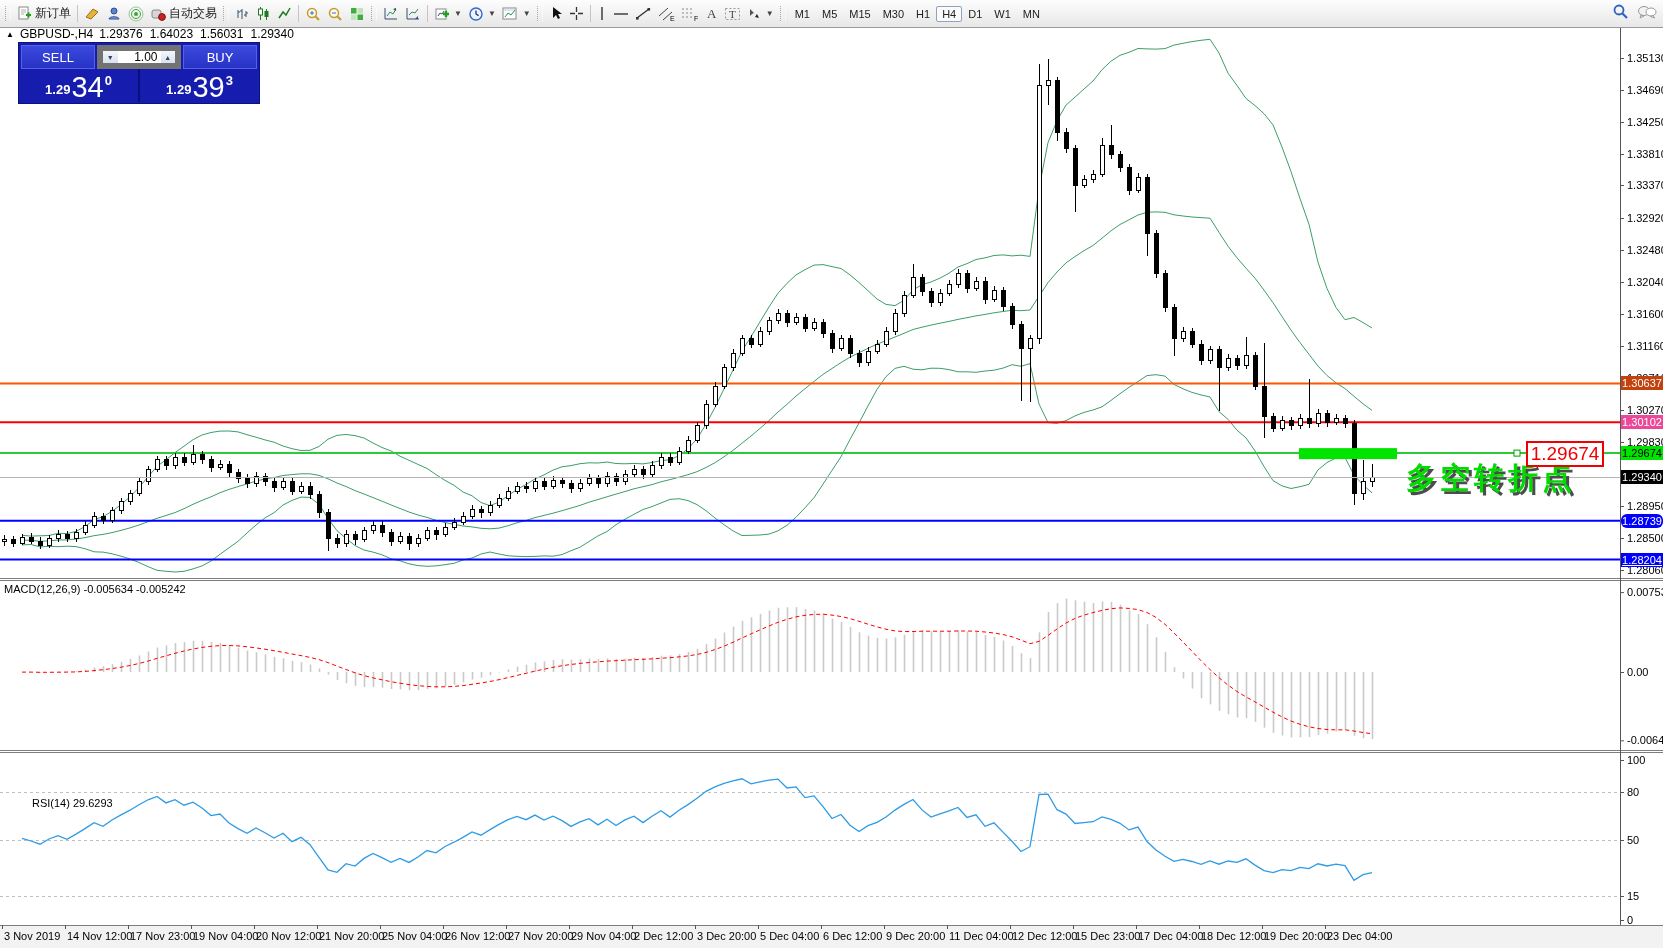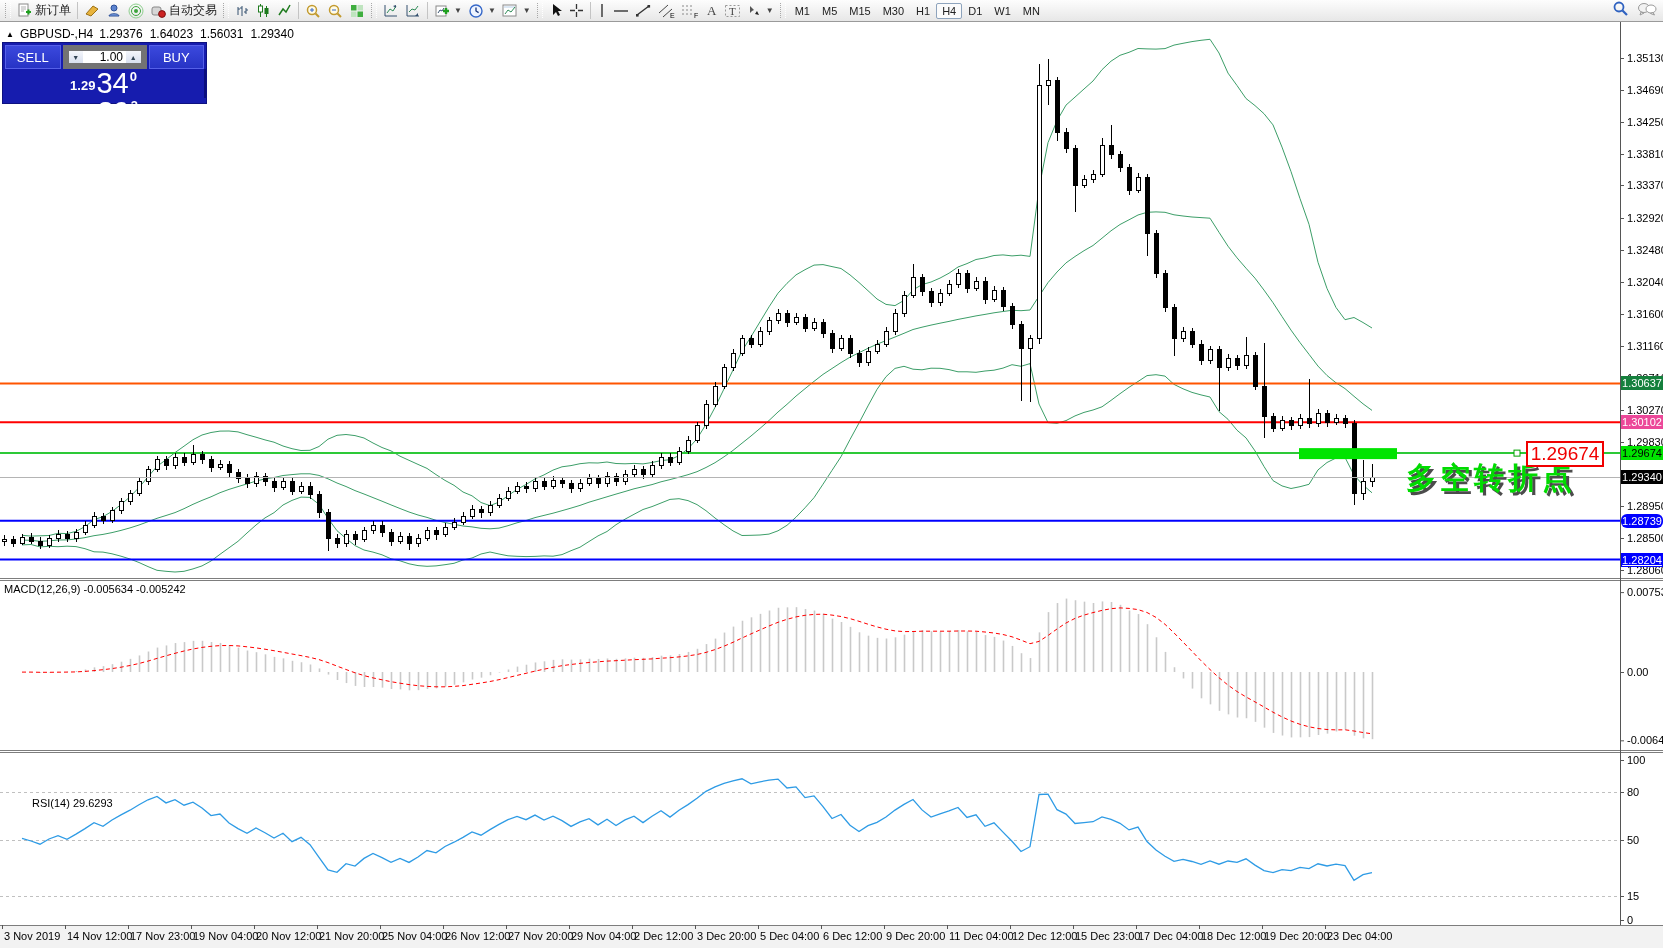--- a/index.html
+++ b/index.html
@@ -1,47 +1,47 @@
 <!DOCTYPE html>
 <html><head>
 <meta charset="utf-8">
 <style>
   html,body{margin:0;padding:0;width:1663px;height:948px;overflow:hidden;background:#fff;
     font-family:"Liberation Sans",sans-serif;-webkit-font-smoothing:none;}
   
-  .toolbar{position:absolute;left:0;top:0;width:1663px;height:22px;z-index:10;
+  .toolbar{position:absolute;left:0;top:0;width:1663px;height:28px;z-index:10;
     display:flex;align-items:center;background:linear-gradient(#fdfdfd,#e7e7e7);
     border-bottom:1px solid #9a9a9a;padding-left:2px;box-sizing:border-box;}
   .grip{width:4px;height:15px;border-left:1px dotted #a8a8a8;border-right:1px dotted #fff;margin:0 3px;}
   .sep{width:1px;height:17px;background:#c4c4c4;margin:0 3px;}
   .tbtn{height:20px;display:flex;align-items:center;gap:3px;padding:0 3px;font-size:12px;color:#222;cursor:default;}
   .tbtn svg{display:block}
   .caret{font-size:8px;color:#444;margin-left:1px;}
   .tf{font-size:11px;padding:2px 6px;color:#222;}
   .tf.active{background:#fbfbfb;border:1px solid #8ea4bd;border-radius:2px;padding:1px 5px;}
   .tb-right{margin-left:auto;display:flex;align-items:center;margin-right:6px;gap:8px;}
   
   .axis-strip{position:absolute;left:0;top:925px;width:1663px;height:23px;background:#f2f2f2;z-index:0;}
   #chart-svg{position:absolute;left:0;top:0;z-index:1;}
   .overlay{position:absolute;z-index:2;}
   .chart-title{left:6px;top:27px;font-size:12px;color:#000;display:flex;gap:6px;align-items:center;}
   .chart-title .tri{font-size:8px;}
   .chart-title b{font-weight:normal;}
   
-  .ocp{left:2px;top:42px;width:205px;height:62px;background:#161cae;border:1px solid #0d1180;
+  .ocp{left:18px;top:42px;width:242px;height:62px;background:#161cae;border:1px solid #0d1180;
     box-sizing:border-box;color:#fff;}
   .ocp-row{display:flex;align-items:stretch;height:24px;margin:2px 2px 0 2px;gap:2px;}
   .ocp-btn{flex:1;background:linear-gradient(#3b49dd,#2733c5);border:1px solid #5660e8;
     font-size:13px;color:#fff;display:flex;align-items:center;justify-content:center;}
   .vol-box{width:72px;display:flex;border:6px solid #737373;background:#fff;}
   .vol-sp{width:15px;background:linear-gradient(#f4f6fb,#d9e0ef);color:#345;font-size:7px;
     display:flex;align-items:center;justify-content:center;}
   .vol-in{flex:1;border:0;outline:0;font-size:12px;text-align:right;padding-right:3px;width:38px;
     font-family:"Liberation Sans",sans-serif;}
-  .ocp-prices{display:flex;height:33px;flex-direction:column;}
+  .ocp-prices{display:flex;height:33px;}
   .ocp-half{flex:1;display:flex;align-items:flex-end;justify-content:center;padding-bottom:2px;}
   .ocp-half.l{border-right:2px solid #0a0e7e;}
   .p-small{font-size:13px;font-weight:bold;margin:0 1px 3px 0;}
   .p-big{font-size:29px;line-height:26px;}
   .p-sup{font-size:13px;font-weight:bold;margin:0 0 12px 1px;}
   
   .annotation{left:1406px;top:458px;font-size:30px;font-weight:bold;letter-spacing:4px;
     color:#00db00;text-shadow:3px 3px 0 #4c4c4c;white-space:nowrap;}
   .callout{left:1526px;top:441px;width:74px;height:22px;border:2px solid #f00000;background:#fff;
     color:#f00000;font-size:19px;line-height:22px;text-align:center;}
@@ -876,21 +876,21 @@
     <line x1="1327.5" y1="672" x2="1327.5" y2="733.6296789342912" stroke="#c9c9c9" stroke-width="1.6"></line>
     <line x1="1336.5" y1="672" x2="1336.5" y2="731.4426130814402" stroke="#c9c9c9" stroke-width="1.6"></line>
     <line x1="1345.5" y1="672" x2="1345.5" y2="729.6436000846869" stroke="#c9c9c9" stroke-width="1.6"></line>
     <line x1="1354.5" y1="672" x2="1354.5" y2="735.6948166817062" stroke="#c9c9c9" stroke-width="1.6"></line>
     <line x1="1363.5" y1="672" x2="1363.5" y2="738.3569970163321" stroke="#c9c9c9" stroke-width="1.6"></line>
     <line x1="1372.5" y1="672" x2="1372.5" y2="739.1791953182025" stroke="#c9c9c9" stroke-width="1.6"></line>
     <polyline points="22,672.1 31,672.1 40,672.3 49,672.3 58,672.2 67,672.1 76,671.9 85,671.4 94,670.6 103,669.7 112,668.6 121,667.2 130,665.5 139,663.5 148,661.1 157,658.4 166,655.8 175,653.3 184,651.0 193,649.0 202,647.4 211,646.3 220,645.6 229,645.5 238,645.9 247,646.8 256,647.9 265,649.2 274,650.7 283,652.3 292,654.0 301,655.6 310,657.4 319,659.6 328,662.6 337,666.1 346,669.5 355,672.8 364,675.6 373,677.9 382,679.8 391,681.7 400,683.2 409,684.6 418,685.7 427,686.4 436,686.8 445,686.8 454,686.4 463,685.6 472,684.3 481,683.0 490,681.5 499,679.7 508,677.6 517,675.4 526,673.3 535,671.1 544,669.2 553,667.3 562,665.7 571,664.5 580,663.4 589,662.5 598,661.8 607,661.1 616,660.7 625,660.2 634,659.7 643,659.3 652,658.9 661,658.2 670,657.7 679,656.9 688,655.9 697,654.5 706,652.4 715,649.6 724,646.2 733,642.3 742,638.0 751,633.9 760,629.9 769,626.0 778,622.3 787,619.3 796,616.9 805,615.3 814,614.4 823,614.2 832,615.1 841,616.5 850,618.6 859,621.3 868,624.2 877,626.9 886,629.2 895,630.9 904,631.6 913,631.5 922,631.2 931,631.2 940,631.2 949,631.2 958,631.0 967,631.0 976,631.2 985,632.0 994,633.0 1003,634.5 1012,636.8 1021,640.1 1030,643.7 1039,641.4 1048,635.5 1057,629.0 1066,623.0 1075,618.4 1084,615.1 1093,612.6 1102,610.4 1111,608.7 1120,607.9 1129,608.4 1138,609.6 1147,612.5 1156,617.4 1165,624.3 1174,632.9 1183,642.0 1192,651.3 1201,660.7 1210,669.5 1219,677.7 1228,685.1 1237,691.5 1246,696.9 1255,701.9 1264,707.0 1273,712.2 1282,716.9 1291,721.0 1300,724.3 1309,726.8 1318,728.5 1327,729.5 1336,729.9 1345,729.8 1354,731.0 1363,732.5 1372,733.8" fill="none" stroke="#ff0000" stroke-width="1" stroke-dasharray="4 3"></polyline>
     <polyline points="22,838.3 31,841.0 40,844.2 49,839.0 58,835.6 67,839.3 76,834.1 85,828.6 94,822.7 103,826.3 112,820.0 121,814.9 130,810.2 139,804.7 148,799.8 157,796.5 166,802.9 175,799.6 184,805.2 193,802.2 202,807.9 211,815.6 220,814.0 229,823.0 238,828.6 247,833.3 256,827.9 265,832.8 274,838.1 283,833.3 292,841.7 301,837.3 310,844.7 319,857.3 328,869.9 337,872.3 346,863.7 355,866.1 364,858.4 373,853.5 382,857.7 391,862.4 400,858.4 409,862.4 418,857.0 427,850.5 436,852.9 445,846.5 454,842.2 463,837.4 472,831.9 481,835.2 490,829.6 499,824.4 508,819.6 517,816.5 526,819.7 535,815.1 544,820.1 553,816.2 562,820.6 571,826.4 580,821.9 589,818.7 598,824.9 607,819.3 616,825.5 625,819.9 634,816.2 643,822.6 652,816.2 661,810.7 670,817.1 679,810.3 688,804.6 697,798.3 706,791.3 715,786.8 724,783.3 733,780.9 742,778.8 751,783.9 760,781.8 769,780.2 778,779.1 787,788.0 796,786.9 805,797.6 814,795.9 823,806.7 832,818.5 841,814.5 850,825.2 859,831.5 868,825.7 877,822.3 886,817.0 895,810.1 904,804.4 913,799.5 922,809.9 931,817.1 940,813.8 949,810.9 958,807.5 967,817.4 976,814.8 985,826.3 994,822.8 1003,832.1 1012,841.3 1021,851.5 1030,846.7 1039,794.5 1048,794.1 1057,809.7 1066,814.1 1075,823.5 1084,822.6 1093,821.7 1102,816.9 1111,819.4 1120,823.3 1129,829.9 1138,827.1 1147,841.6 1156,850.0 1165,856.2 1174,861.3 1183,859.3 1192,861.5 1201,864.3 1210,860.9 1219,864.2 1228,861.0 1237,862.4 1246,858.8 1255,865.1 1264,870.6 1273,872.6 1282,869.6 1291,870.6 1300,867.4 1309,868.6 1318,863.8 1327,866.0 1336,864.2 1345,865.6 1354,880.3 1363,874.7 1372,872.6" fill="none" stroke="#2e9be5" stroke-width="1.3"></polyline>
   </svg>
 <div id="tags" style="position:absolute;left:0;top:0;z-index:3;">
-    <div class="tag" style="top: 376.383px; background: #15803d; color: rgb(255, 255, 255);">1.30637</div>
+    <div class="tag" style="top: 376.383px; background: #c2410c; color: rgb(255, 255, 255);">1.30637</div>
     <div class="tag" style="top: 415.128px; background: #ec4899; color: rgb(255, 255, 255);">1.30102</div>
     <div class="tag" style="top: 446.124px; background: rgb(0, 228, 0); color: rgb(0, 0, 0);">1.29674</div>
     <div class="tag" style="top: 513.836px; background: rgb(0, 0, 255); color: rgb(255, 255, 255); border-radius: 6px;">1.28739</div>
     <div class="tag" style="top: 552.581px; background: rgb(0, 0, 255); color: rgb(255, 255, 255); text-decoration: underline;">1.28204</div>
     <div class="tag" style="top: 470.312px; background: rgb(0, 0, 0); color: rgb(255, 255, 255);">1.29340</div>
   </div>
 
 <div class="overlay chart-title">
   <span class="tri">▲</span>
   <b>GBPUSD-,H4</b>

